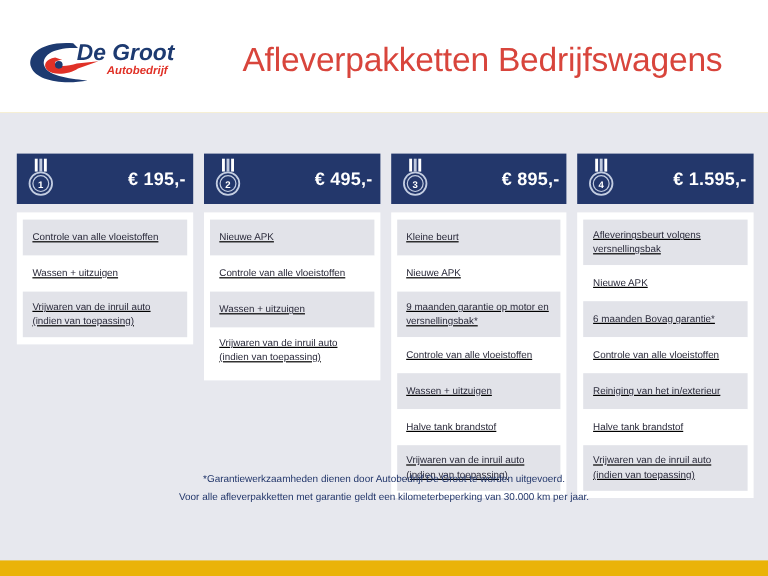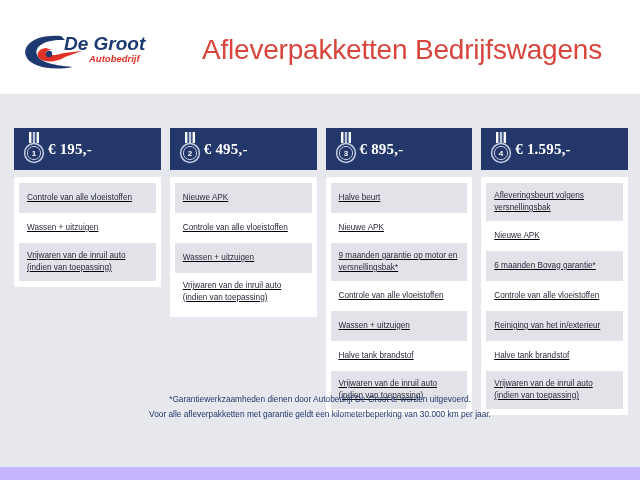--- a/index.html
+++ b/index.html
@@ -10,21 +10,21 @@
     width: 640px;
     height: 480px;
     background: #ffffff;
     font-family: "Liberation Sans", sans-serif;
     overflow: hidden;
   }
   .page {
     position: relative;
     width: 640px;
     height: 480px;
-    background: #c4b5fd;
+    background: #eab308;
   }
 
   
   .header {
     position: absolute;
     left: 0;
     top: 0;
     width: 640px;
     height: 94px;
     background: #ffffff;
@@ -86,27 +86,26 @@
     box-sizing: border-box;
   }
   .medal {
     width: 24px;
     height: 34px;
     flex: 0 0 24px;
     margin-right: 2px;
   }
   .price {
     flex: 1;
-    text-align: left;
+    text-align: right;
     color: #ffffff;
     font-size: 15px;
     font-weight: bold;
     letter-spacing: 0.2px;
     white-space: nowrap;
-    font-family: Liberation Serif, serif;
   }
   .col-list {
     background: #ffffff;
     padding: 6px 5px;
     box-sizing: border-box;
     margin-top: 7px;
     text-decoration: underline;
   }
   .item {
     font-size: 8.2px;
@@ -216,21 +215,21 @@
           <rect x="7" y="0" width="2.4" height="11" fill="#ffffff"></rect>
           <rect x="10.8" y="0" width="2.4" height="11" fill="#bfc9de"></rect>
           <rect x="14.6" y="0" width="2.4" height="11" fill="#ffffff"></rect>
           <circle cx="12" cy="21" r="9.4" fill="none" stroke="#c3cde1" stroke-width="1.5"></circle>
           <circle cx="12" cy="21" r="6.6" fill="none" stroke="#c3cde1" stroke-width="1"></circle>
           <text x="12" y="24.3" text-anchor="middle" font-family="Liberation Sans, sans-serif" font-size="8" font-weight="bold" fill="#ffffff">3</text>
         </svg>
         <div class="price">€ 895,-</div>
       </div>
       <div class="col-list">
-        <div class="item alt">Halve beurt</div>
+        <div class="item alt">Kleine beurt</div>
         <div class="item">Nieuwe APK</div>
         <div class="item alt">9 maanden garantie op motor en versnellingsbak*</div>
         <div class="item">Controle van alle vloeistoffen</div>
         <div class="item alt">Wassen + uitzuigen</div>
         <div class="item">Halve tank brandstof</div>
         <div class="item alt">Vrijwaren van de inruil auto (indien van toepassing)</div>
       </div>
     </div>
 
     <div class="col">

